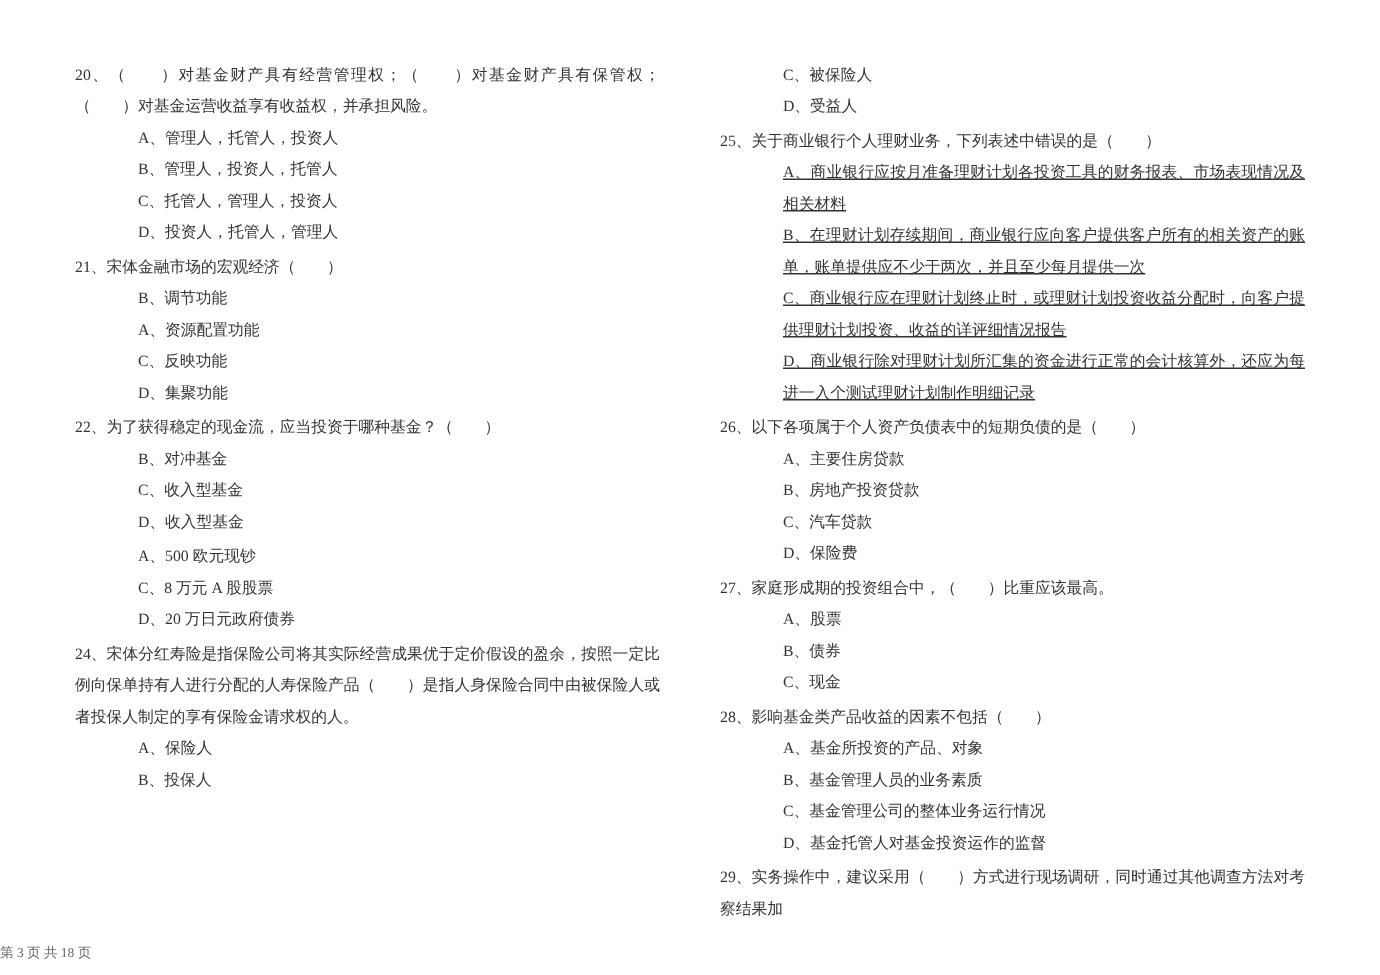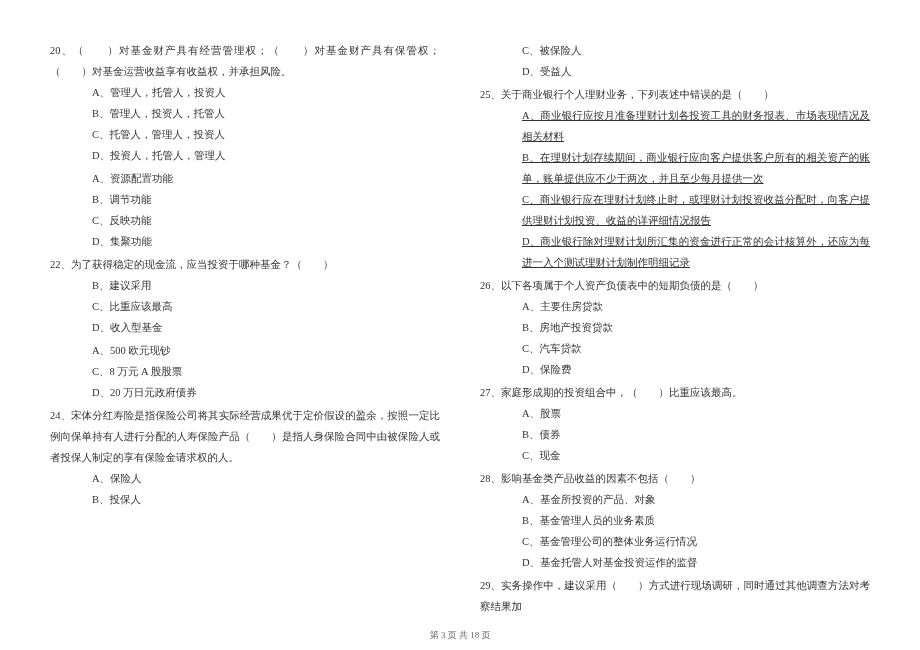--- a/index.html
+++ b/index.html
@@ -36,51 +36,52 @@
     }
     .sub-text {
       text-align: justify;
       text-decoration: underline;
     }
     .footer {
       position: absolute;
       bottom: 8px;
       left: 0;
       right: 0;
-      text-align: center;
+      text-align: left;
       font-size: 9px;
       color: #666;
       font-family: Liberation Serif, serif;
     }
   </style>
 </head>
 <body>
 
 <div class="columns">
   <div class="col">
 
     <div class="question">
       <div class="q-text">20、（　　）对基金财产具有经营管理权；（　　）对基金财产具有保管权；（　　）对基金运营收益享有收益权，并承担风险。</div>
       <div class="option">A、管理人，托管人，投资人</div>
       <div class="option">B、管理人，投资人，托管人</div>
       <div class="option">C、托管人，管理人，投资人</div>
       <div class="option">D、投资人，托管人，管理人</div>
     </div>
 
     <div class="question">
+      <div class="q-text">21、宋体金融市场的宏观经济（　　）</div>
+      <div class="option">B、调节功能</div>
       <div class="option">A、资源配置功能</div>
-      <div class="option">B、调节功能</div>
       <div class="option">C、反映功能</div>
       <div class="option">D、集聚功能</div>
     </div>
 
     <div class="question">
       <div class="q-text">22、为了获得稳定的现金流，应当投资于哪种基金？（　　）</div>
-      <div class="option">B、建议采用</div>
-      <div class="option">C、比重应该最高</div>
+      <div class="option">B、对冲基金</div>
+      <div class="option">C、收入型基金</div>
       <div class="option">D、收入型基金</div>
     </div>
 
     <div class="question">
       <div class="option">A、500 欧元现钞</div>
       <div class="option">C、8 万元 A 股股票</div>
       <div class="option">D、20 万日元政府债券</div>
     </div>
 
     <div class="question">

